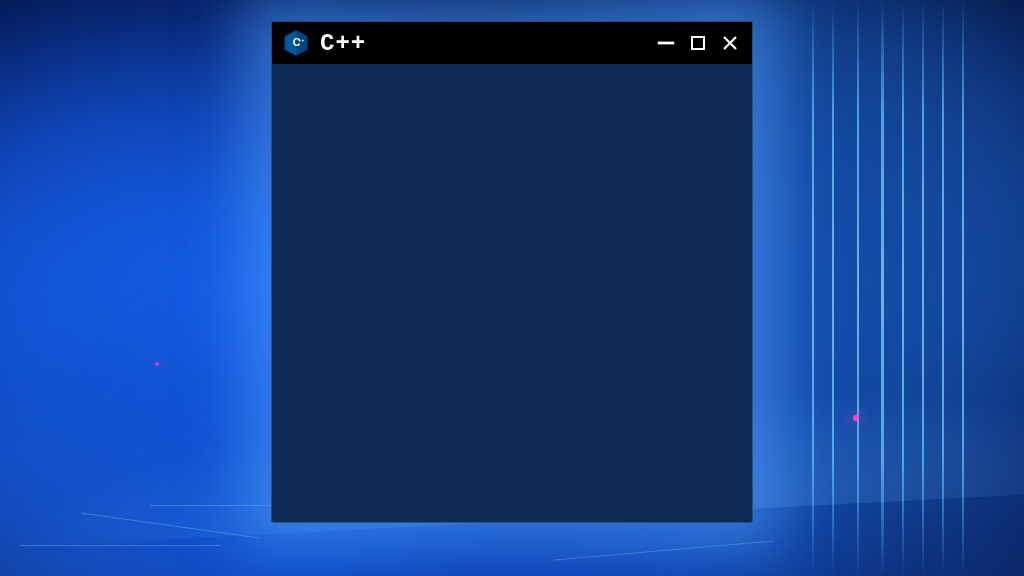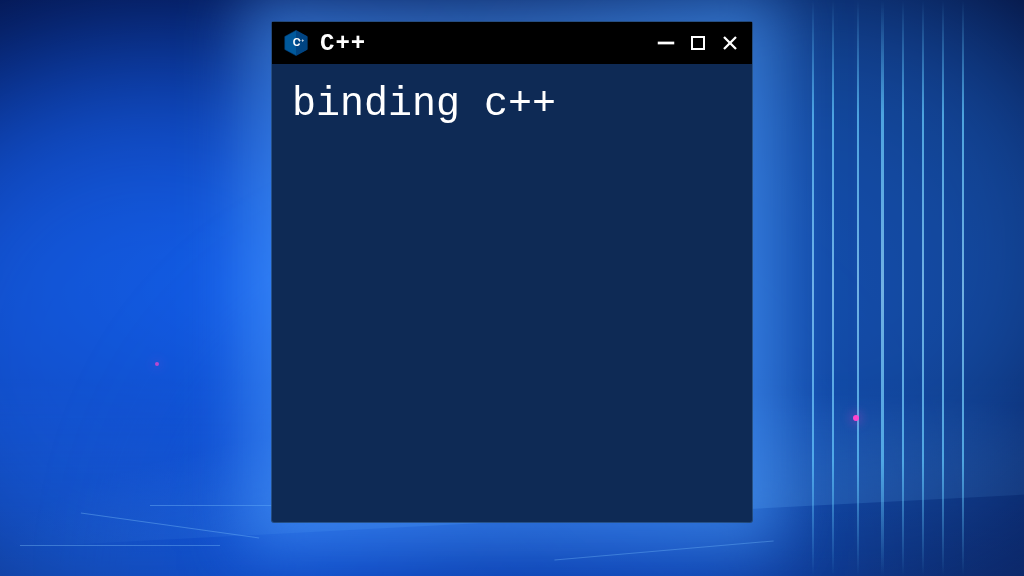--- a/index.html
+++ b/index.html
@@ -254,16 +254,13 @@
           </svg>
       </span>
       <span class="win-btn close">
         <svg viewBox="0 0 24 24">
             <line x1="4" y1="4" x2="20" y2="20" stroke="#ffffff" stroke-width="3"></line>
             <line x1="20" y1="4" x2="4" y2="20" stroke="#ffffff" stroke-width="3"></line>
           </svg>
       </span>
     </div>
   </div>
-  <div class="content">
-    <div class="content-text">binding c++</div>
-  </div>
 </div>
 
 </body></html>

